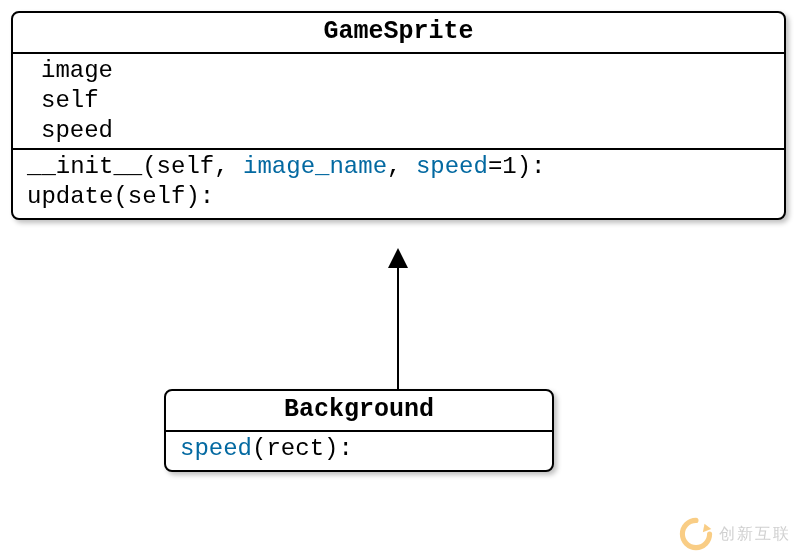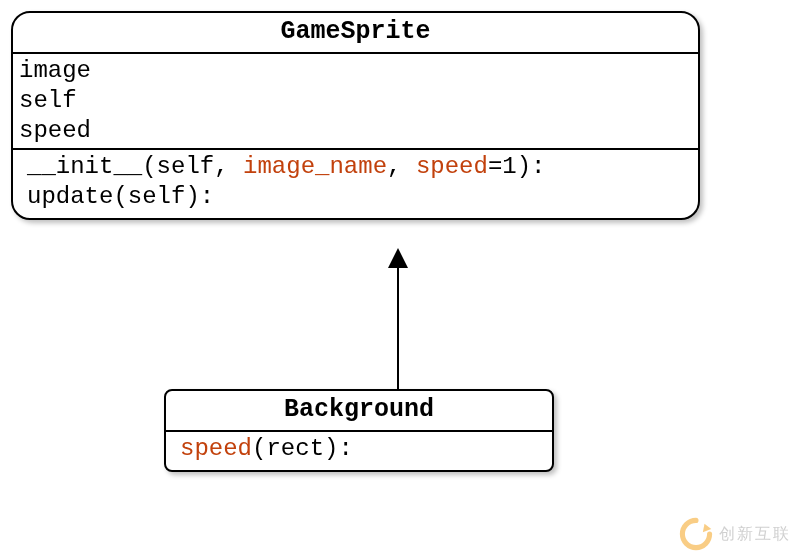--- a/index.html
+++ b/index.html
@@ -23,40 +23,39 @@
     }
     .uml-name {
       text-align: center;
       font-weight: bold;
       font-size: 25px;
       padding: 4px 10px 6px 10px;
       border-bottom: 2px solid #000;
     }
     .uml-attrs {
       font-size: 24px;
-      padding: 2px 10px 2px 6px;
+      padding: 2px 10px 2px 28px;
       border-bottom: 2px solid #000;
       line-height: 1.25;
     }
     .uml-methods {
       font-size: 24px;
       padding: 2px 10px 6px 14px;
       line-height: 1.25;
     }
     .uml-attrs div, .uml-methods div {
       white-space: nowrap;
     }
     .kw, .param {
-      color: #c2410c;
+      color: #0369a1;
     }
     .cls-1 {
       left: 11px;
       top: 11px;
-      width: 689px;
-      border-radius: 19px;
+      width: 775px;
     }
     .cls-2 {
       left: 164px;
       top: 389px;
       width: 390px;
     }
     .cls-2 .uml-name {
       border-bottom: 2px solid #000;
     }
     .arrow-svg {

